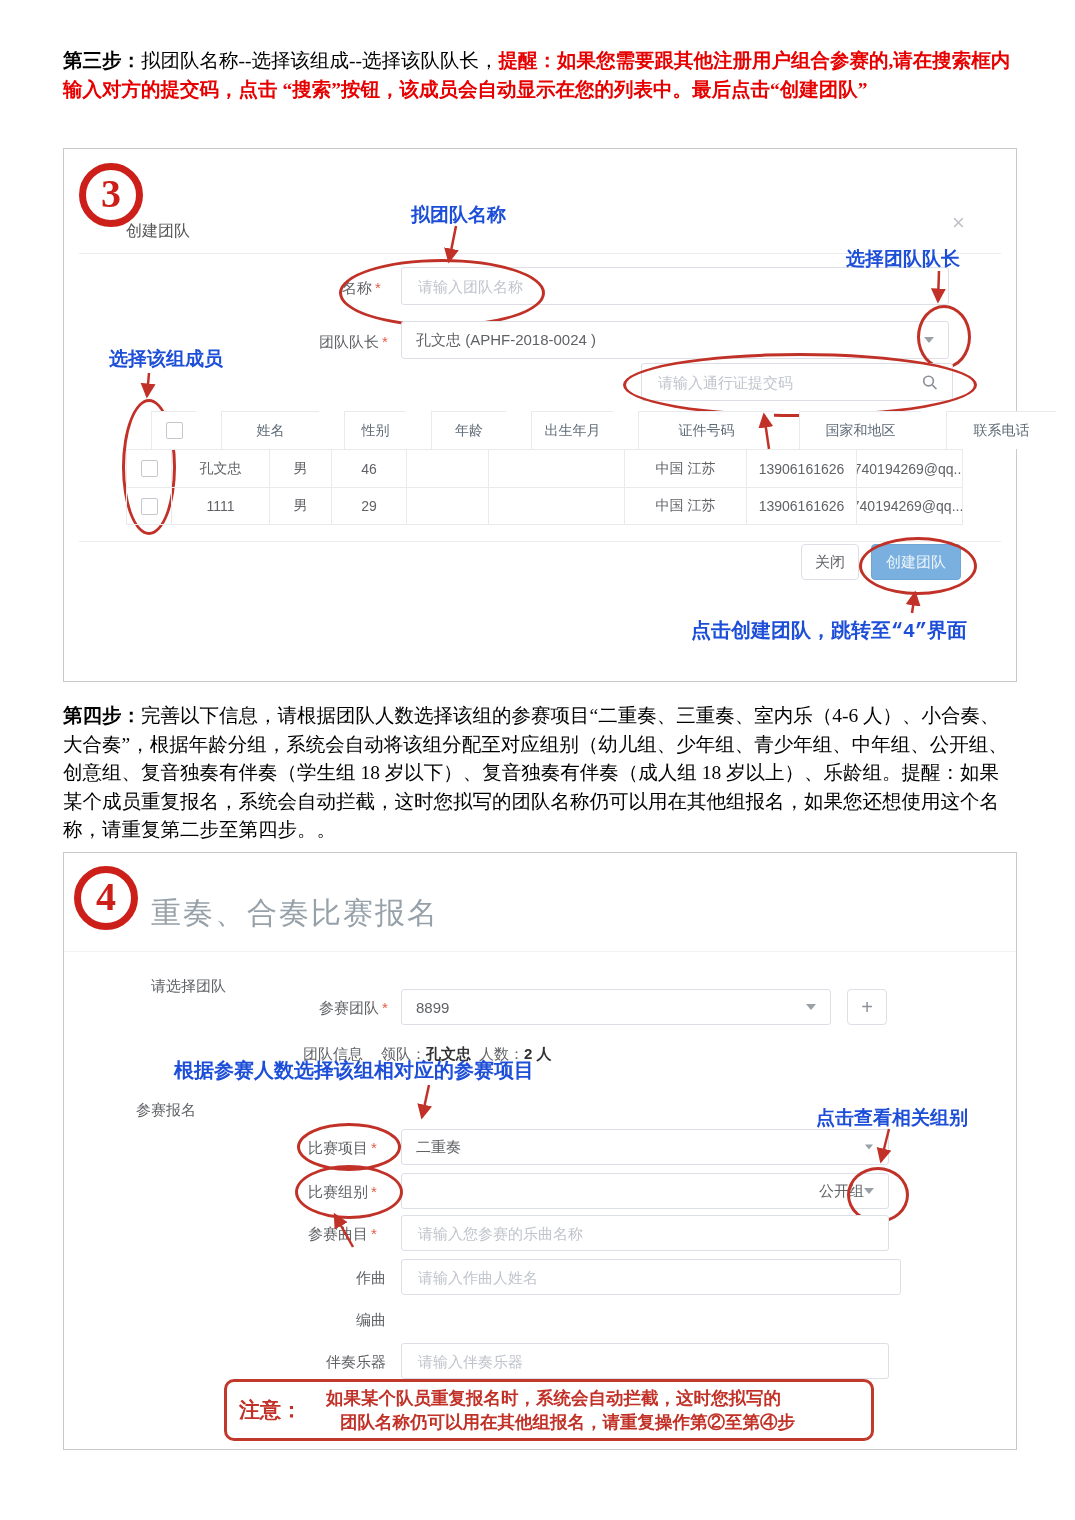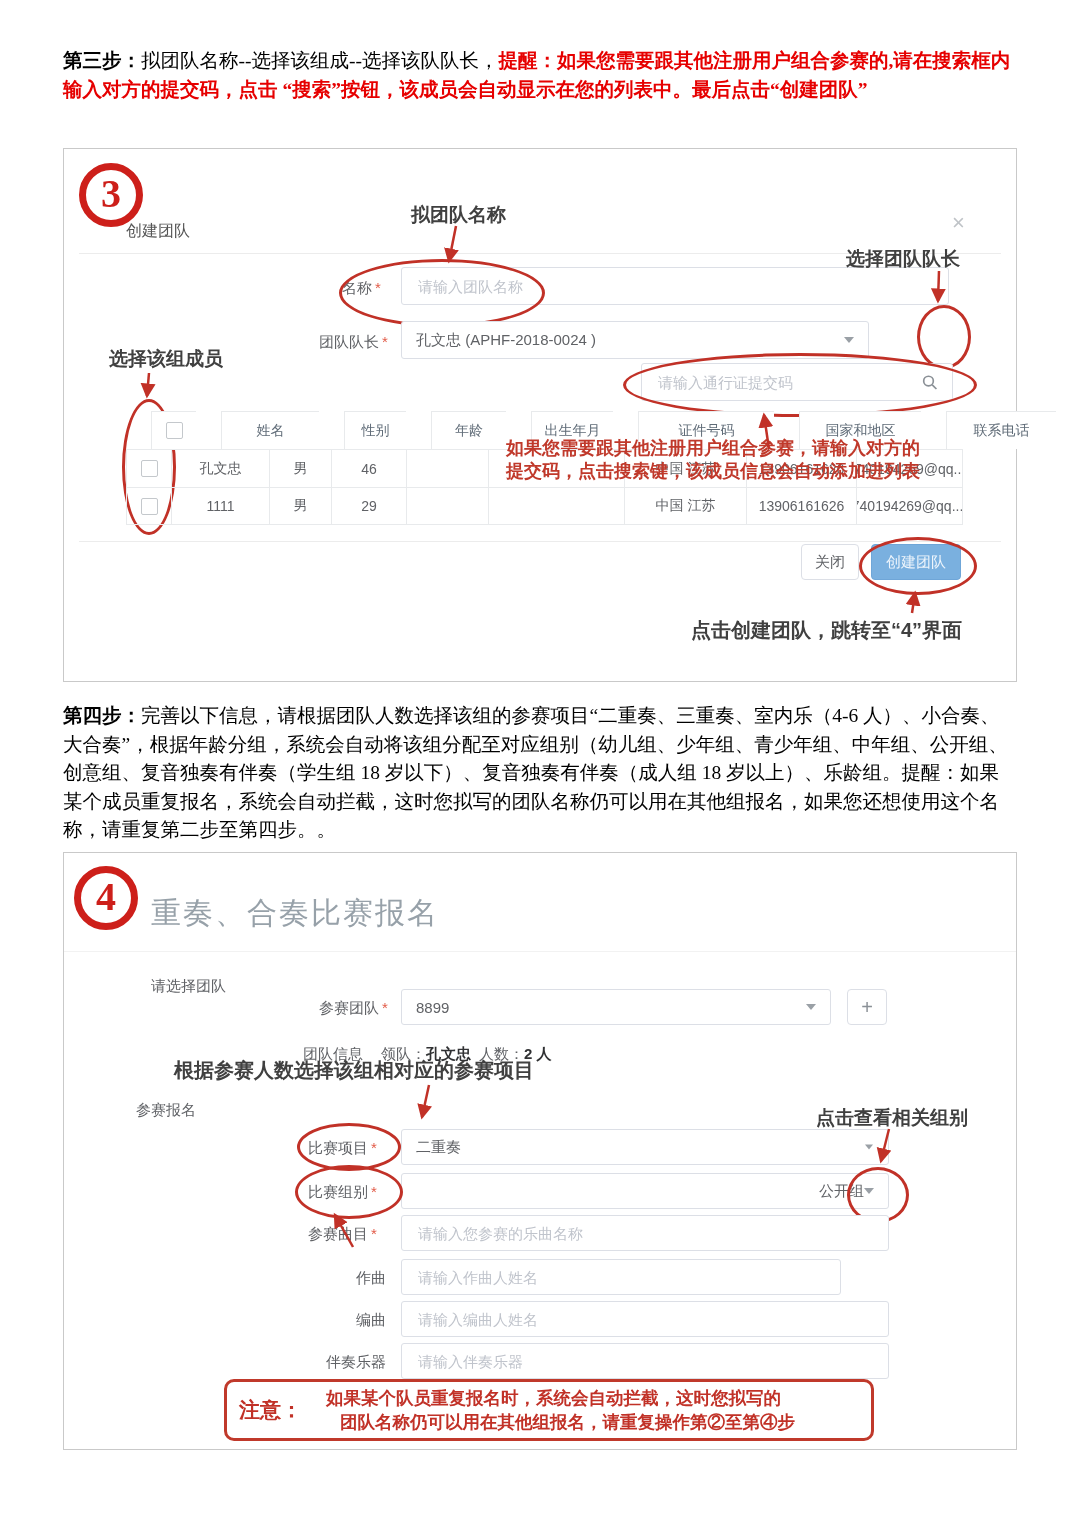--- a/index.html
+++ b/index.html
@@ -21,22 +21,22 @@
   .ui-label{font-size:15px;color:#606266;white-space:nowrap;}
   .star{color:#e25b48;margin-left:3px;font-size:15px;}
   .ui-input{background:#fff;border:1px solid #dcdfe6;box-sizing:border-box;border-radius:3px;
             display:flex;align-items:center;padding:0 14px;font-size:15px;color:#606266;justify-content:flex-end;}
   .ui-input input{border:none;outline:none;width:100%;font-size:15px;color:#606266;
                   font-family:"Liberation Sans","DejaVu Sans",sans-serif;background:transparent;}
   .ui-input input::placeholder{color:#c0c4cc;}
   .tri{width:0;height:0;border-left:5px solid transparent;border-right:5px solid transparent;
        border-top:6px solid #9aa0a6;}
   .ell{position:absolute;border:3px solid #c13127;border-radius:50%;pointer-events:none;}
-  .ann{position:absolute;color:#404040;font-weight:bold;white-space:nowrap;
-       font-family:Liberation Sans, sans-serif;}
+  .ann{position:absolute;color:#1d4ed8;font-weight:bold;white-space:nowrap;
+       font-family:Liberation Mono, monospace;}
   svg.arrows{position:absolute;left:0;top:0;pointer-events:none;}
   .hline{position:absolute;height:1px;background:#ececec;}
   
   .tbl{position:absolute;font-size:14px;color:#606266;}
   .trow{display:flex;}
   .tcell{box-sizing:border-box;border-left:1px solid #e8eaec;border-top:1px solid #e8eaec;
          height:38px;display:flex;align-items:center;justify-content:center;white-space:nowrap;overflow:hidden;}
   .trow .tcell:last-child{border-right:1px solid #e8eaec;}
   .trow:last-child .tcell{border-bottom:1px solid #e8eaec;}
   .thead .tcell{color:#5f6b77;background:#fff;margin-left:25px;}
@@ -78,21 +78,21 @@
 
     <div class="abs ui-label" style="left:278px;top:130px;"><span>名称</span><span class="star">*</span></div>
     <div class="abs ui-input" style="left:337px;top:118px;width:548px;height:38px;">
       <input placeholder="请输入团队名称" style="">
     </div>
     <div class="ell" style="left:275px;top:110px;width:200px;height:62px;"></div>
     <div class="ann" style="left:347px;top:53px;font-size:19px;">拟团队名称</div>
 
     <div class="ann" style="left:782px;top:97px;font-size:19px;">选择团队队长</div>
     <div class="abs ui-label" style="left:255px;top:184px;"><span>团队队长</span><span class="star">*</span></div>
-    <div class="abs ui-input" style="left:337px;top:172px;width:468px;height:38px;justify-content:space-between;">
+    <div class="abs ui-input" style="left:337px;top:172px;width:548px;height:38px;justify-content:space-between;">
       <span>孔文忠 (APHF-2018-0024 )</span>
       <span class="tri"></span>
     </div>
     <div class="ell" style="left:853px;top:156px;width:48px;height:58px;"></div>
 
     <div class="abs ui-input" style="left:577px;top:214px;width:312px;height:38px;justify-content:space-between;">
       <input placeholder="请输入通行证提交码" style="">
       <svg width="17" height="17" viewBox="0 0 17 17">
         <circle cx="7" cy="7" r="5.2" fill="none" stroke="#8a9096" stroke-width="1.8"></circle>
         <line x1="11" y1="11" x2="15.5" y2="15.5" stroke="#8a9096" stroke-width="1.8"></line>
@@ -138,24 +138,20 @@
         <div class="tcell c2">男</div>
         <div class="tcell c3">29</div>
         <div class="tcell c4"></div>
         <div class="tcell c5"></div>
         <div class="tcell c6">中国 江苏</div>
         <div class="tcell c7">13906161626</div>
         <div class="tcell c8">740194269@qq....</div>
       </div>
     </div>
 
-    <div class="overlay-red" style="left:442px;top:288px;">
-      <div>如果您需要跟其他注册用户组合参赛，请输入对方的</div>
-      <div>提交码，点击搜索键，该成员信息会自动添加进列表</div>
-    </div>
 
     <div class="hline" style="left:15px;top:392px;width:922px;"></div>
 
     <div class="abs btn btn-plain" style="left:737px;top:395px;width:58px;height:36px;">关闭</div>
     <div class="abs btn btn-primary" style="left:807px;top:395px;width:90px;height:36px;">创建团队</div>
     <div class="ell" style="left:795px;top:388px;width:112px;height:52px;"></div>
     <div class="ann" style="left:627px;top:468px;font-size:20px;">点击创建团队，跳转至“4”界面</div>
 
     <svg class="arrows" width="952" height="532">
       <defs>
@@ -221,28 +217,25 @@
     <div class="ell" style="left:231px;top:312px;width:102px;height:48px;"></div>
     <div class="ell" style="left:783px;top:314px;width:56px;height:50px;"></div>
 
     <div class="abs ui-label" style="left:244px;top:372px;"><span>参赛曲目</span><span class="star">*</span></div>
     <div class="abs ui-input" style="left:337px;top:362px;width:488px;height:36px;">
       <input placeholder="请输入您参赛的乐曲名称" style="">
     </div>
 
 
     <div class="abs ui-label" style="left:292px;top:416px;">作曲</div>
-    <div class="abs ui-input" style="left:337px;top:406px;width:440px;height:36px;">
+    <div class="abs ui-input" style="left:337px;top:406px;width:500px;height:36px;">
       <input placeholder="请输入作曲人姓名" style="">
     </div>
 
     <div class="abs ui-label" style="left:292px;top:458px;">编曲</div>
-    <div class="abs ui-input" style="left:337px;top:448px;width:488px;height:36px;">
-      <input placeholder="请输入编曲人姓名" style="">
-    </div>
 
     <div class="abs ui-label" style="left:262px;top:500px;">伴奏乐器</div>
     <div class="abs ui-input" style="left:337px;top:490px;width:488px;height:36px;">
       <input placeholder="请输入伴奏乐器" style="">
     </div>
 
     <div class="note-box" style="left:160px;top:526px;width:650px;height:62px;">
       <span class="note-title">注意：</span>
       <div class="note-lines">
         <div>如果某个队员重复报名时，系统会自动拦截，这时您拟写的</div>

